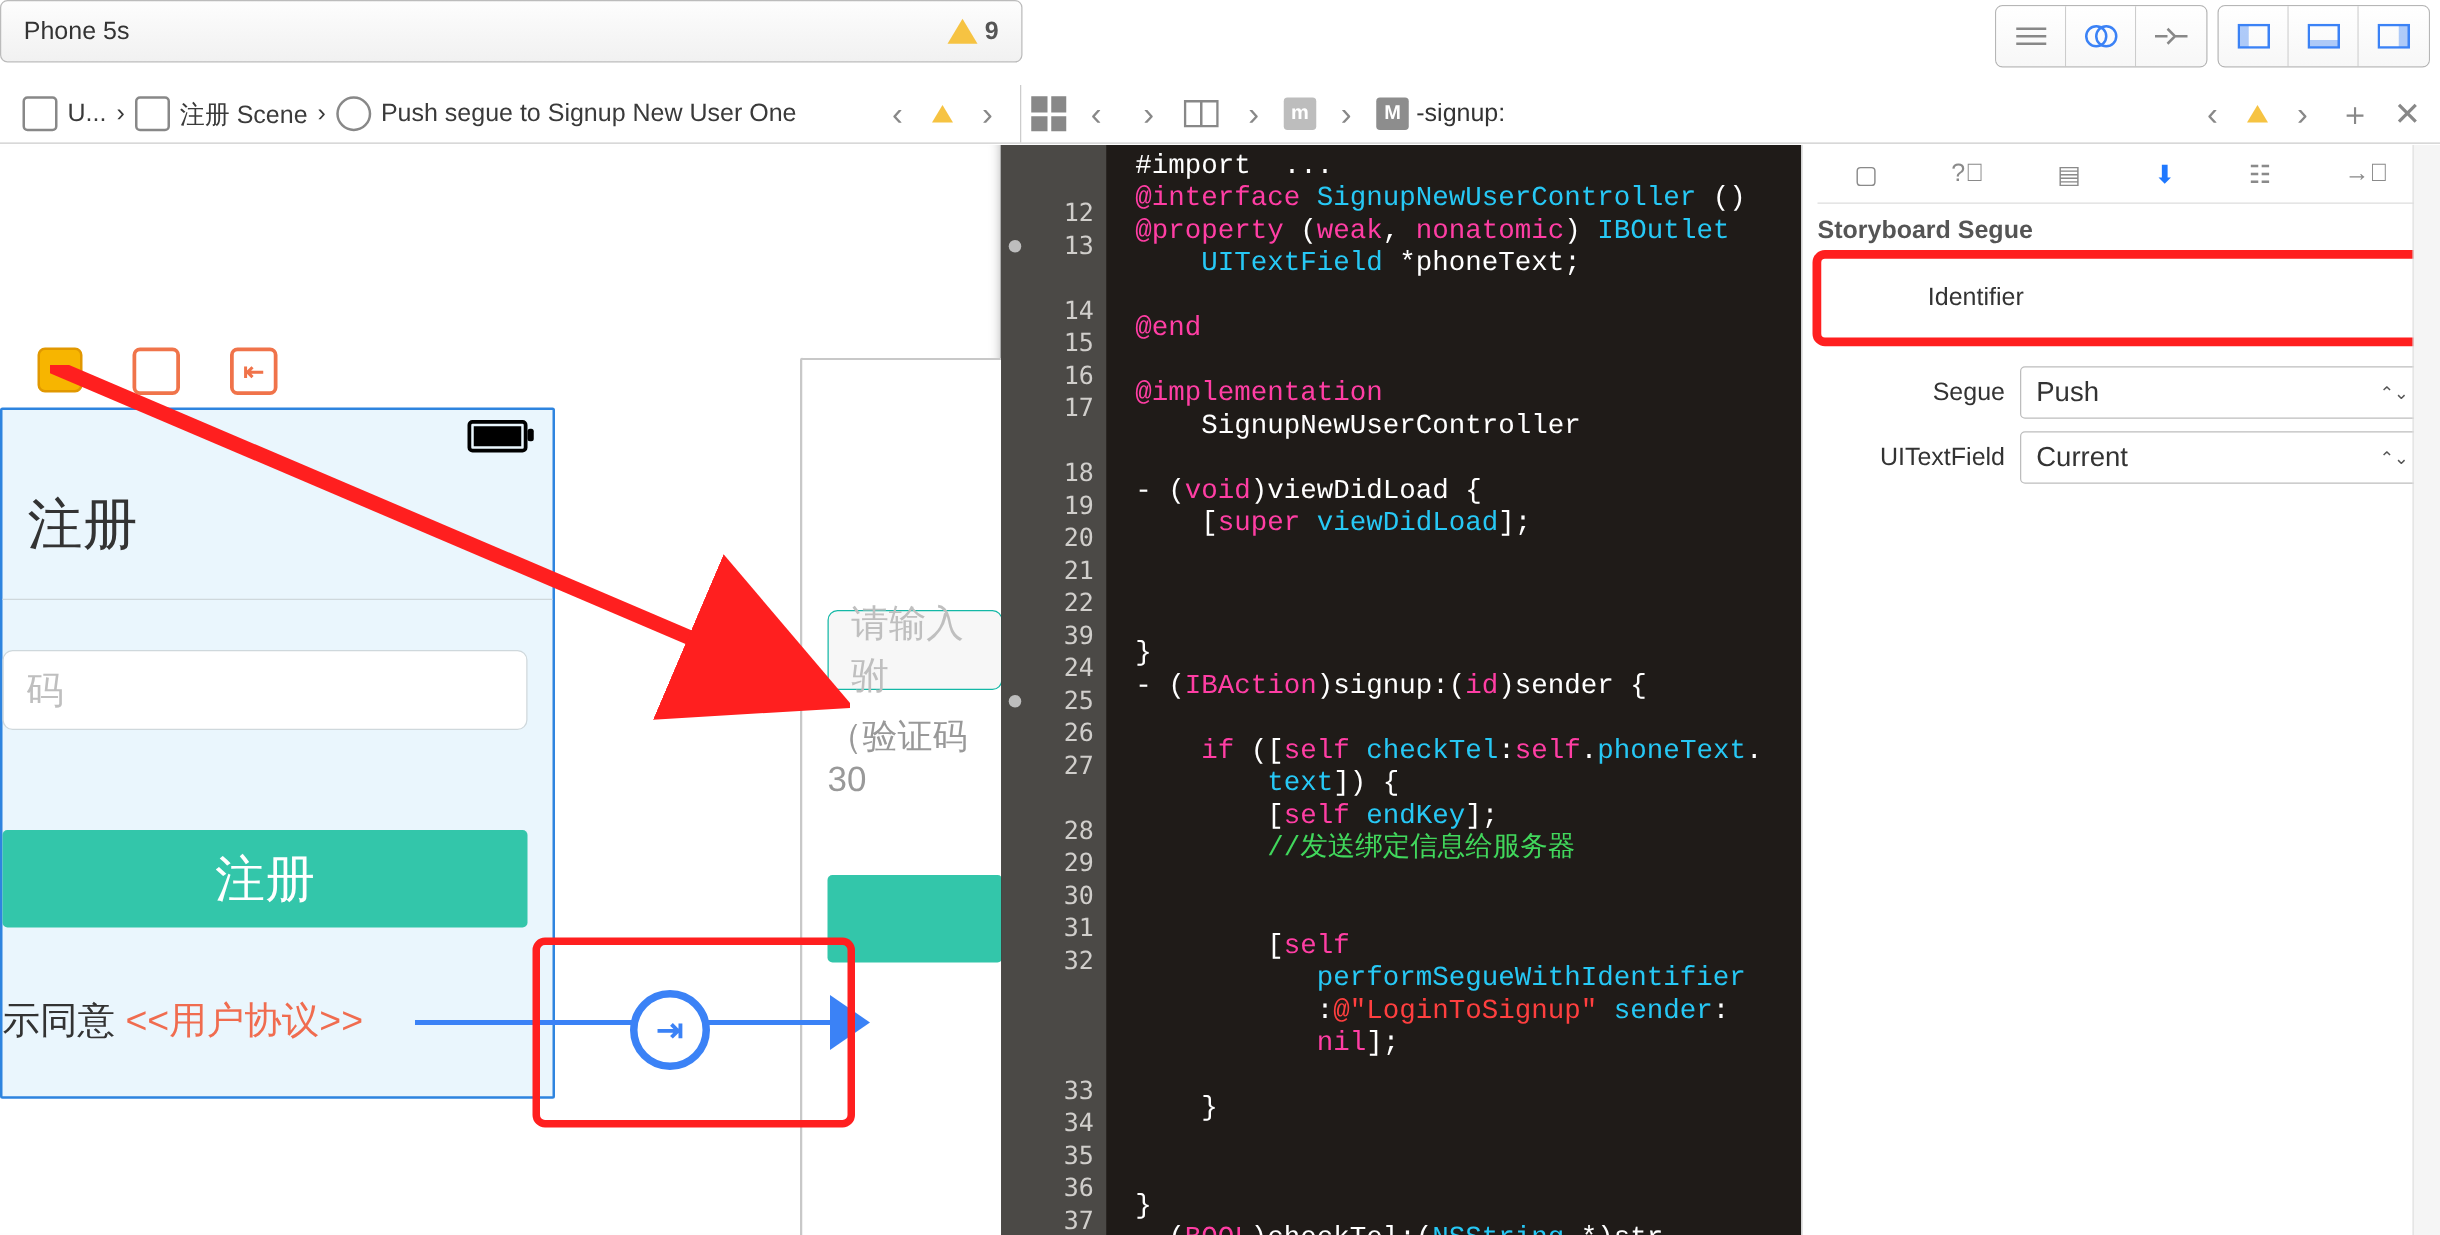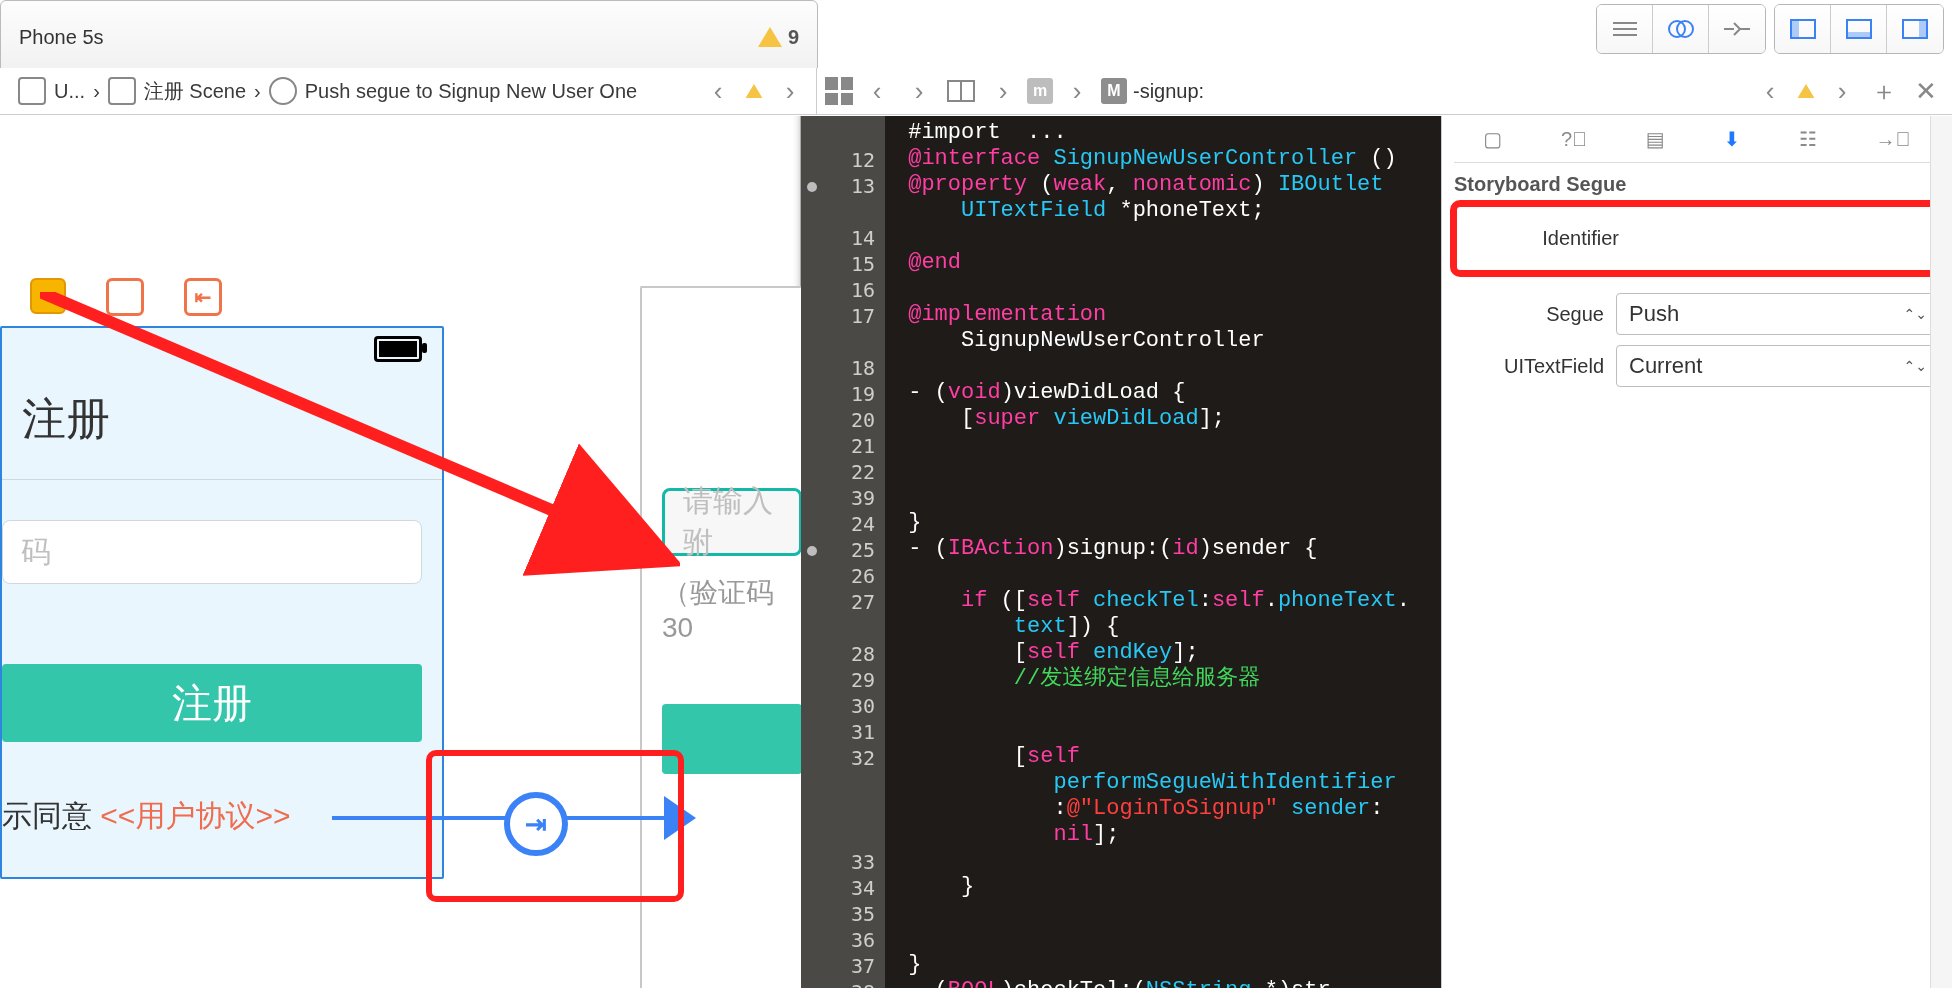--- a/index.html
+++ b/index.html
@@ -1,19 +1,19 @@
 <!DOCTYPE html>
 <html><head>
 <meta charset="utf-8">
 <style>
 html,body{margin:0;padding:0;font-family:"Helvetica Neue",-apple-system,sans-serif;background:#fff;width:1952px;height:988px;overflow:hidden;font-size:20px;color:#333}
 .app{width:1952px;height:988px;position:relative}
 
 .dev-toolbar{position:absolute;top:0;left:0;right:0;height:60px;display:flex;align-items:stretch}
-.device-pill{margin:0;border:1px solid #bbb;border-radius:6px;background:linear-gradient(#fdfdfd,#f1f1f1);display:flex;align-items:center;padding:12px 18px;height:48px;width:780px;position:relative}
+.device-pill{margin:0;border:1px solid #bbb;border-radius:6px;background:linear-gradient(#fdfdfd,#f1f1f1);display:flex;align-items:center;padding:0 18px;height:48px;width:780px;position:relative}
 .device-pill .warn{margin-left:auto;display:flex;align-items:center;gap:6px;font-weight:600;color:#555}
 .tri{width:0;height:0;border-left:12px solid transparent;border-right:12px solid transparent;border-bottom:20px solid #f6c342}
 .right-toolbar{margin-left:auto;display:flex;gap:8px;padding:4px 8px}
 .seg{display:flex;border:1px solid #b6b6b6;border-radius:6px;overflow:hidden;background:#fff;height:48px}
 .seg button{width:56px;border:none;border-right:1px solid #ccc;background:linear-gradient(#fff,#f7f7f7);display:flex;align-items:center;justify-content:center;color:#6f6f6f}
 .seg button:last-child{border-right:none}
 .seg .blue{color:#3b82f6}
 
 .jump-row{position:absolute;top:68px;left:0;right:0;height:46px;display:flex;align-items:stretch;background:#fff;border-bottom:1px solid #ccc}
 .jump-left,.jump-right{display:flex;align-items:center;gap:6px}
@@ -43,32 +43,32 @@
 .statusbar{height:42px;display:flex;align-items:center;justify-content:flex-end;padding:0 20px}
 .battery{width:42px;height:20px;border:3px solid #000;border-radius:4px;position:relative}
 .battery:after{content:"";position:absolute;right:-8px;top:4px;width:5px;height:10px;background:#000;border-radius:2px}
 .battery .fill{position:absolute;inset:2px;background:#000}
 .navtitle{padding:20px 0 30px 20px;font-size:44px;font-weight:500;color:#333;border-bottom:1px solid #cfd8dc}
 .form-area{padding:40px 0 0 0}
 .tf{margin:0 20px 0 0;border:1px solid #cfd8dc;border-radius:8px;background:#fff;height:62px;display:flex;align-items:center;padding:0 18px;color:#bfbfbf;font-size:30px}
 .bigbtn{margin:80px 20px 0 0;height:78px;background:#33c6aa;color:#fff;font-size:40px;display:flex;align-items:center;justify-content:center;border-radius:4px}
 .agree-row{margin:54px 0 40px 0;font-size:30px;color:#333}
 .agree-row .link{color:#f06c4f}
-.phone.right .tf2{margin:200px 0 0 20px;background:#f7f7f7;border:3px solid #14b8a6;border-radius:8px;height:62px;display:flex;align-items:center;padding:0 18px;color:#bfbfbf;font-size:30px}
+.phone.right .tf2{margin:200px 0 0 20px;background:#f7f7f7;border:1px solid #14b8a6;border-radius:8px;height:62px;display:flex;align-items:center;padding:0 18px;color:#bfbfbf;font-size:30px}
 .phone.right .hint{margin:18px 0 0 20px;color:#999;font-size:28px}
 .phone.right .btn2{margin:60px 0 0 20px;height:70px;background:#33c6aa;border-radius:4px}
 
 .segue-box{position:absolute;top:634px;left:426px;width:246px;height:140px;border:6px solid #ff1f1f;border-radius:10px}
 .segue-line{position:absolute;top:700px;left:332px;width:342px;height:4px;background:#3b82f6}
 .segue-circle{position:absolute;top:676px;left:504px;width:52px;height:52px;border:6px solid #3b82f6;border-radius:50%;background:#fff;display:flex;align-items:center;justify-content:center;color:#3b82f6;font-weight:700;font-size:26px}
 .segue-head{position:absolute;top:680px;left:664px;width:0;height:0;border-top:22px solid transparent;border-bottom:22px solid transparent;border-left:32px solid #3b82f6}
 
 .anno-arrow{position:absolute;top:176px;left:40px;width:640px;height:300px;pointer-events:none}
 
-.gutter{position:absolute;top:0;left:0;width:84px;bottom:0;background:#4b4946;color:#d0cecb;font-family:Menlo,monospace;font-size:20px;padding-top:6px}
+.gutter{position:absolute;top:0;left:0;width:84px;bottom:0;background:#4b4946;color:#d0cecb;font-family:Menlo,monospace;font-size:20px;padding-top:16px}
 .gutter div{height:26px;text-align:right;padding-right:10px}
 .gutter .bp{position:relative}
 .gutter .bp:before{content:"";position:absolute;left:6px;top:8px;width:10px;height:10px;border-radius:50%;background:#bdbdbd}
 .code{position:absolute;top:0;left:84px;right:0;bottom:0;font-family:Liberation Mono, monospace;font-size:22px;line-height:26px;white-space:pre;overflow:hidden;color:#fff;padding:4px 10px}
 .kw{color:#ff3ea4}
 .type{color:#27c8f5}
 .str{color:#ff3f3f}
 .cmt{color:#41d85c}
 
 .insp-icons{display:flex;justify-content:space-around;height:46px;align-items:center;color:#8a8a8a;border-bottom:1px solid #ddd}

